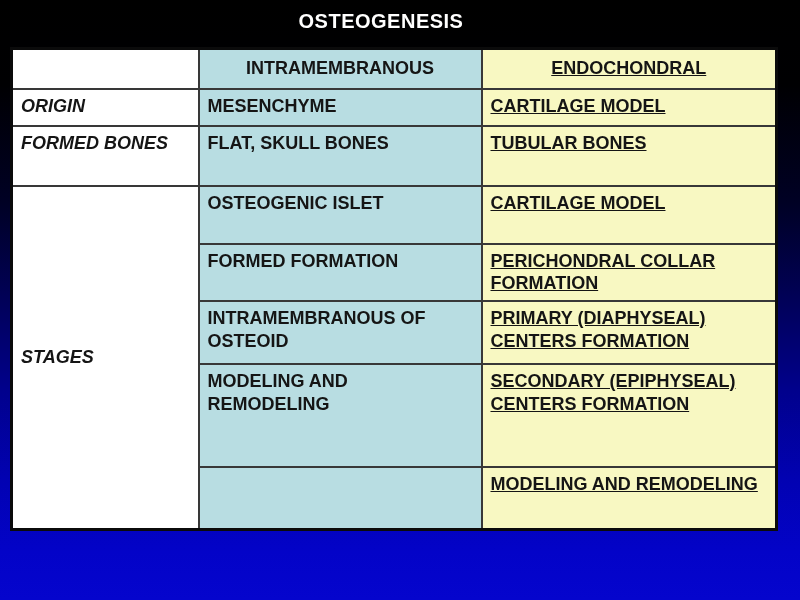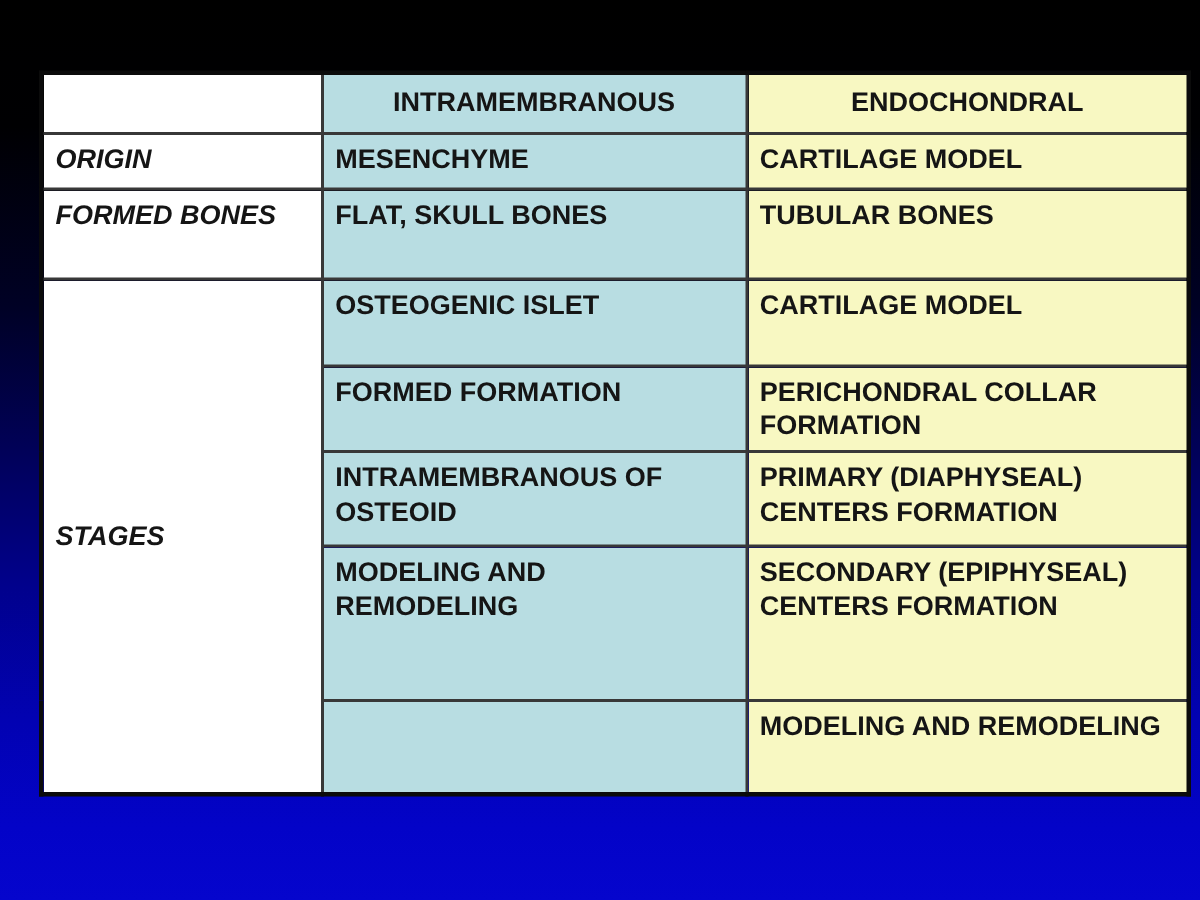--- a/index.html
+++ b/index.html
@@ -30,41 +30,41 @@
     left: 0;
     width: 762px;
     text-align: center;
     color: #ffffff;
     font-size: 20px;
     font-weight: bold;
     letter-spacing: 0.5px;
   }
   table.osteo {
     position: absolute;
-    left: 26px;
+    left: 10px;
     top: 47px;
     width: 765px;
     border-collapse: collapse;
     table-layout: fixed;
     border: 3px solid #0b0b0b;
     padding-left: 40px;
   }
   table.osteo td {
     border: 2px solid #383838;
     vertical-align: top;
     padding: 5px 8px;
     font-size: 18px;
     font-weight: bold;
     color: #151515;
     line-height: 1.27;
     overflow: hidden;
   }
   .c-label { background: #ffffff; font-style: italic; }
   .c-intra { background: #b8dde2; }
-  .c-endo  { background: #f8f8c2; }
+  .c-endo  { background: #f8f8c2; text-decoration: underline; }
   .head {
     text-align: center;
     vertical-align: middle !important;
     padding: 2px 4px !important;
   }
   .t-blue { color: #2424cc; }
   .t-red  { color: #ea1c1c; margin-top: 41px; }
   .stages-cell {
     vertical-align: middle !important;
     margin-top: 36px;
@@ -72,20 +72,21 @@
   .spaced {
     white-space: pre-line;
     line-height: 1.62;
   }
 </style>
 </head>
 <body>
 
 <div class="slide">
 
+  <div class="slide-title">OSTEOGENESIS</div>
 
   <table class="osteo">
     <colgroup>
       <col style="width:187px">
       <col style="width:283px">
       <col style="width:295px">
     </colgroup>
     <tbody>
       <tr style="height:40px">
         <td class="c-label"></td>

